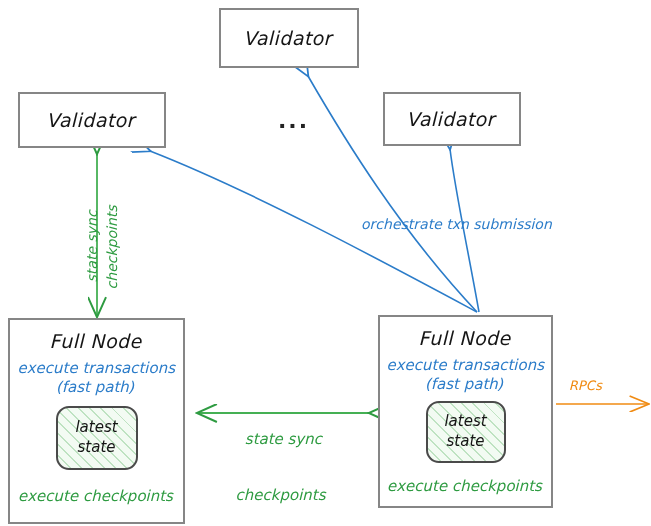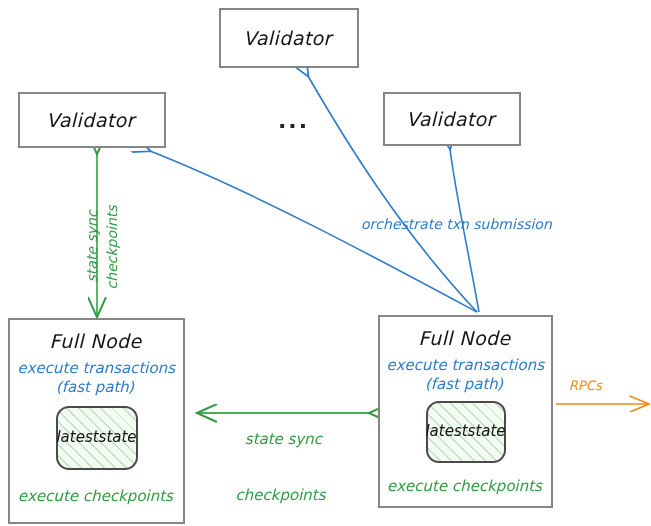--- a/index.html
+++ b/index.html
@@ -75,21 +75,21 @@
     border: 2px solid #4a4a4a;
     border-radius: 13px;
     background-color: #f3fbf3;
     background-image: repeating-linear-gradient(
         45deg,
         rgba(70,170,80,0.30) 0px,
         rgba(70,170,80,0.30) 1.3px,
         rgba(255,255,255,0) 1.3px,
         rgba(255,255,255,0) 8px);
     display: flex;
-    flex-direction: row;
+    flex-direction: column;
     align-items: center;
     justify-content: center;
     color: #151515;
     font-size: 15px;
     font-style: italic;
     line-height: 1.3;
     text-align: center;
   }
   .edge-label {
     position: absolute;

